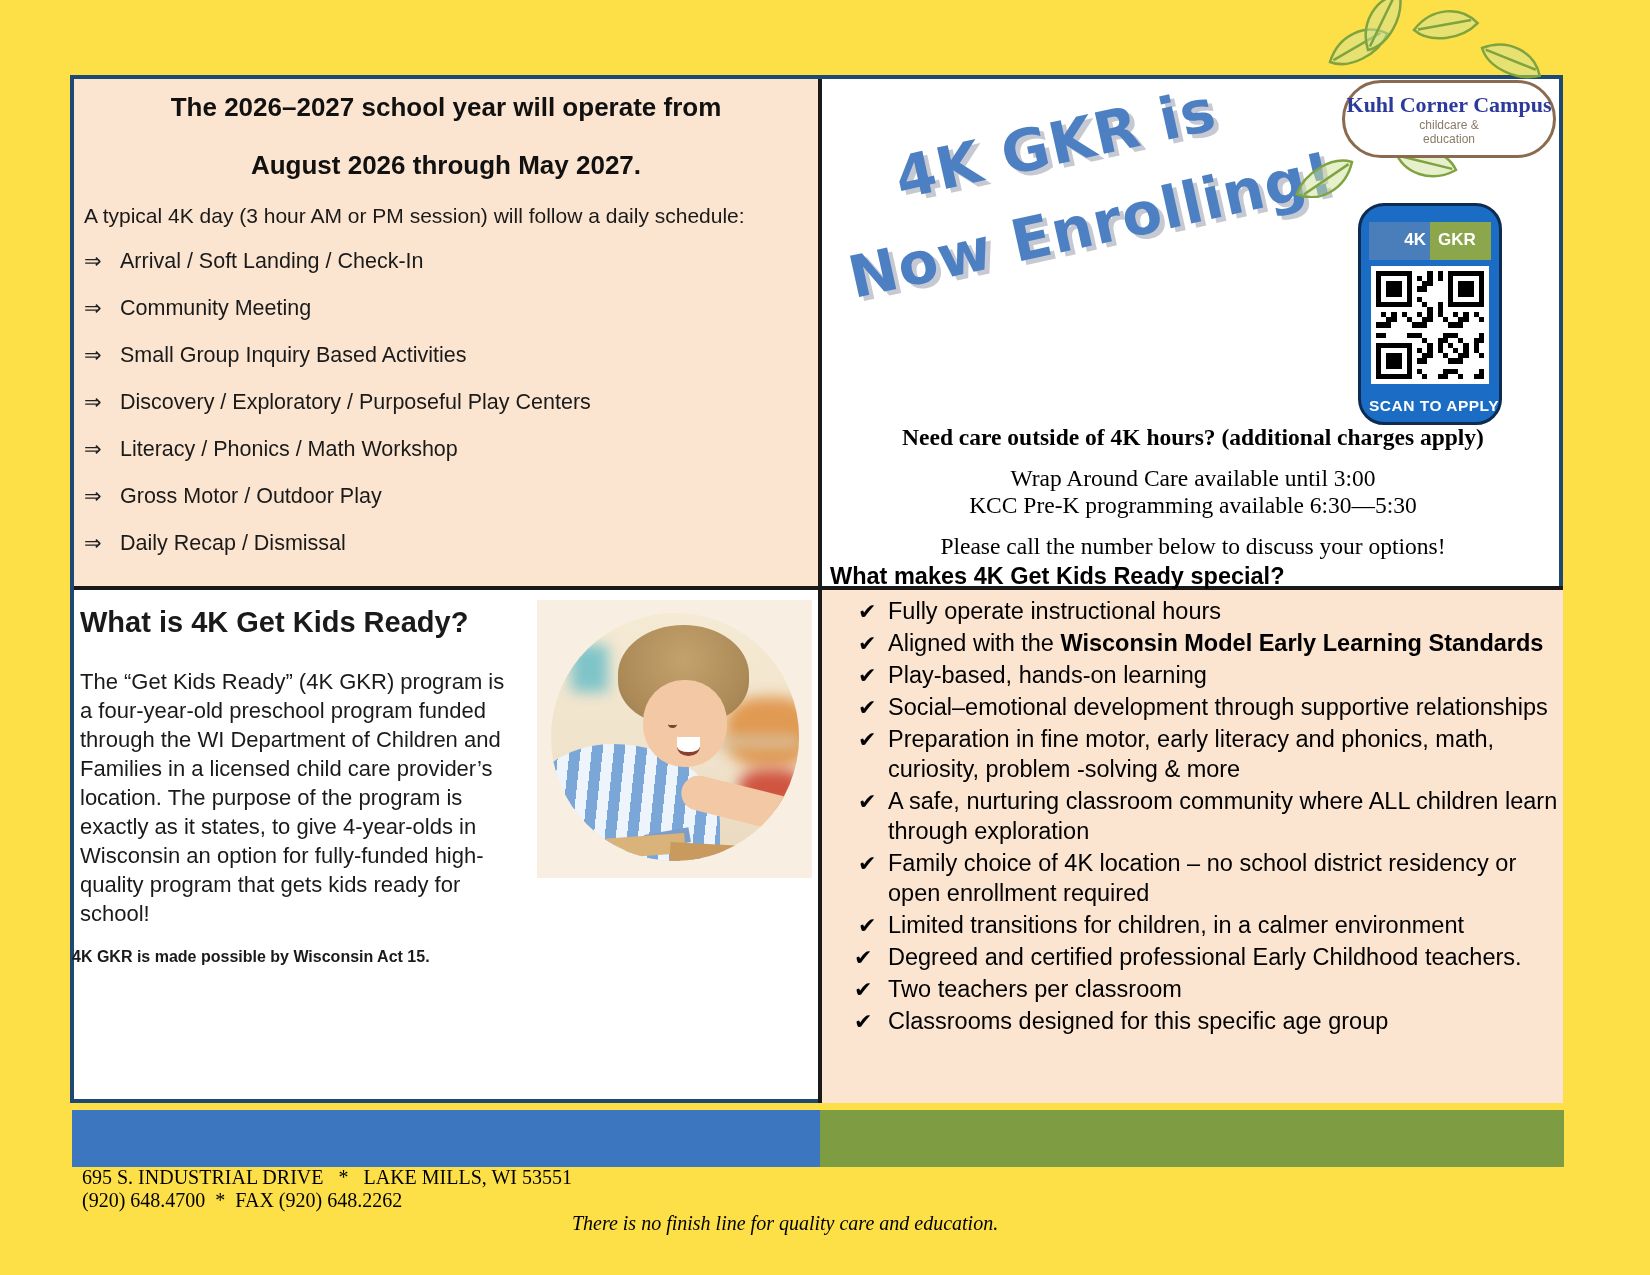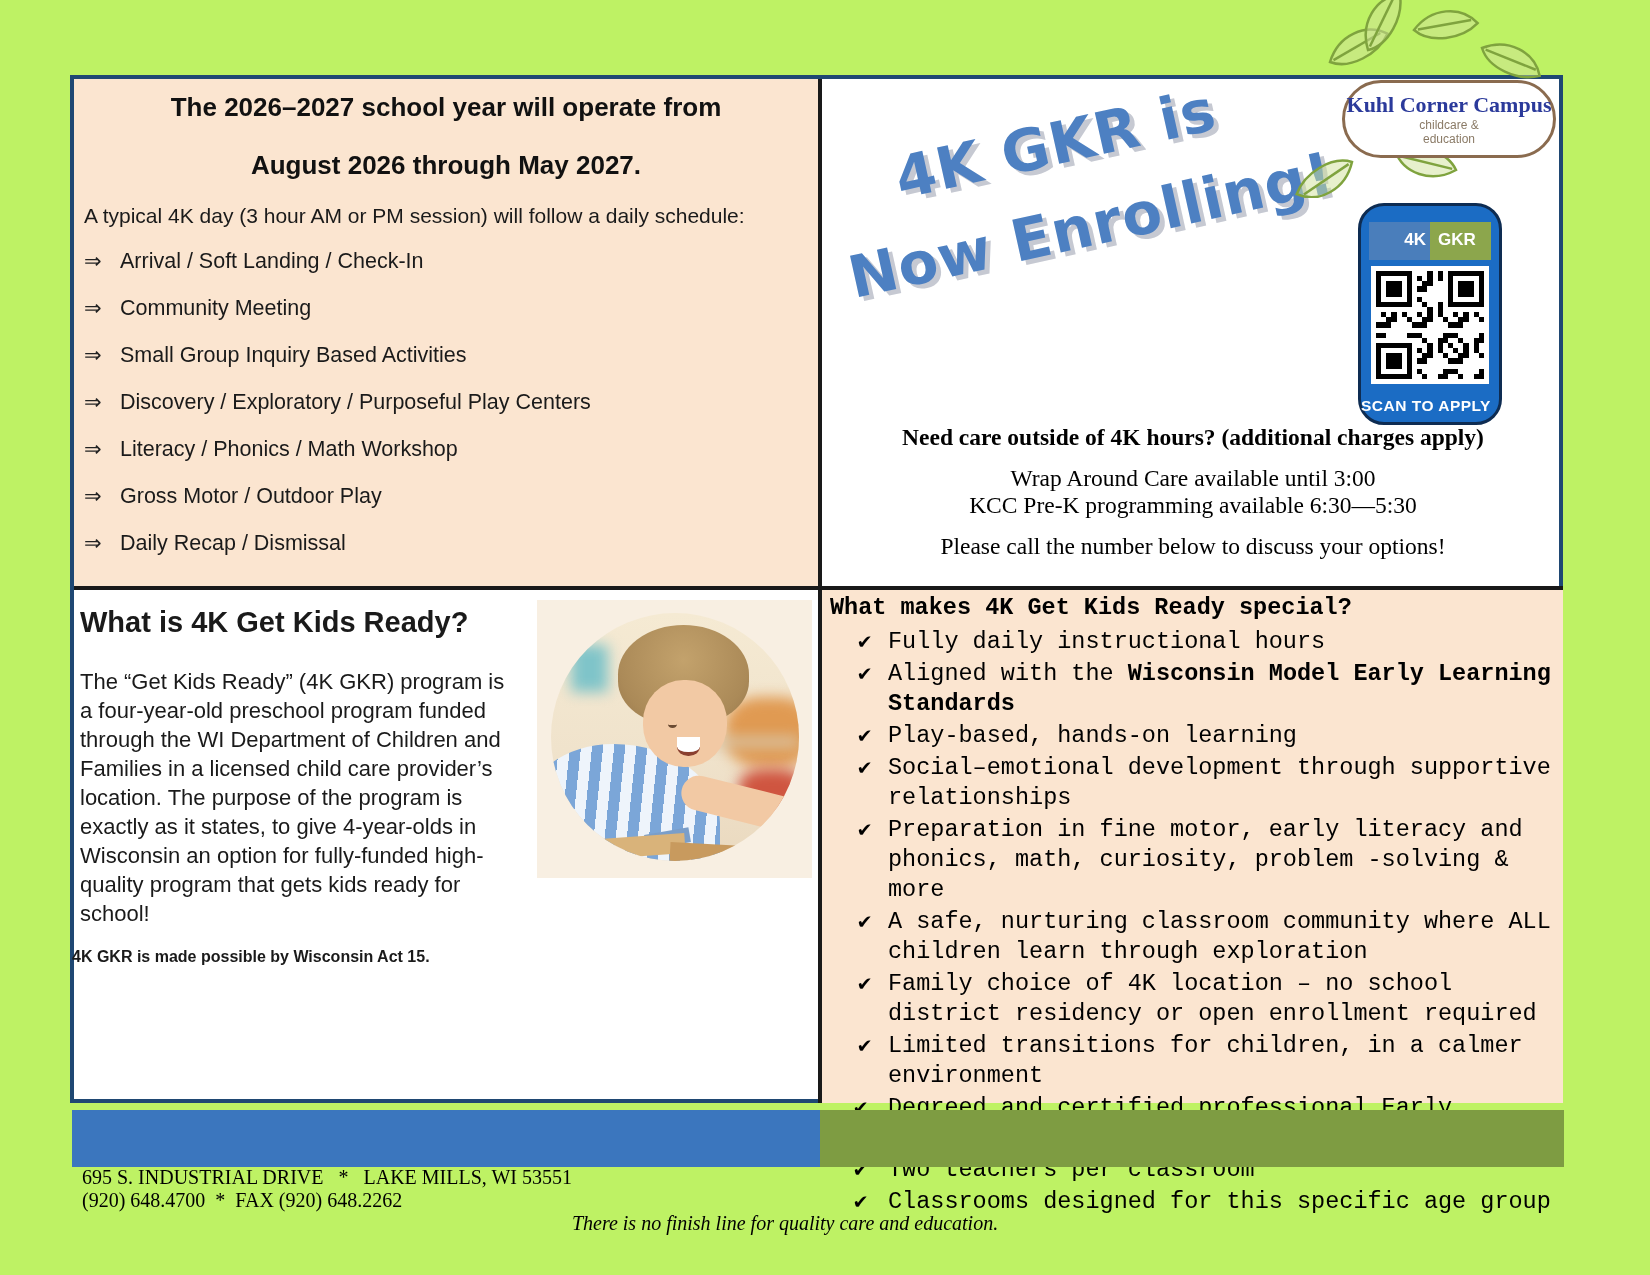--- a/index.html
+++ b/index.html
@@ -1,16 +1,16 @@
 <!DOCTYPE html>
 <html><head>
 <meta charset="utf-8">
 <style>
   html,body{margin:0;padding:0;background:#fff;}
-  .page{position:relative;width:1650px;height:1275px;background:#bef264;overflow:hidden;
+  .page{position:relative;width:1650px;height:1275px;background:#fde047;overflow:hidden;
         font-family:"Liberation Sans",sans-serif;color:#1a1a1a;}
   .abs{position:absolute;}
 
   
   .frame{left:70px;top:75px;width:1493px;height:1028px;border:4px solid #1f4873;
          box-sizing:border-box;background:#fff;}
   .q-tl{left:74px;top:79px;width:744px;height:507px;background:#fbe5d0;}
   .q-br{left:822px;top:590px;width:741px;height:513px;background:#fbe5d0;}
   .v-div{left:818px;top:79px;width:4px;height:1024px;background:#191919;}
   .h-div{left:74px;top:586px;width:1489px;height:4px;background:#191919;}
@@ -46,21 +46,21 @@
   
   .qr-badge{left:1358px;top:203px;width:144px;height:222px;background:#1b6cc4;
             border:3px solid #0e2c52;border-radius:26px;box-sizing:border-box;}
   .qr-strip{position:absolute;left:8px;top:16px;width:122px;height:38px;display:flex;}
   .qr-strip .half{width:50%;height:100%;position:relative;}
   .half-blue{background:#4a7ebb;} .half-green{background:#8ca64c;}
   .qr-4k{position:absolute;right:4px;top:8px;color:#fff;font-weight:bold;font-size:17px;}
   .qr-gkr{position:absolute;left:8px;top:8px;color:#fff;font-weight:bold;font-size:17px;}
   .qr-box{position:absolute;left:10px;top:60px;width:118px;height:118px;background:#fff;}
   .qr-box svg{position:absolute;left:5px;top:5px;}
-  .qr-scan{position:absolute;left:0;bottom:7px;width:100%;text-align:left;color:#fff;
+  .qr-scan{position:absolute;left:0;bottom:7px;width:100%;text-align:right;color:#fff;
            font-weight:bold;font-size:15.5px;letter-spacing:.5px;margin-top:30px;}
 
   
   .bl-wrap{left:80px;top:596px;width:732px;}
   .photo{float:right;width:275px;height:278px;margin:4px 0 12px 16px;background:#f8efe2;position:relative;}
   .photo-circle{position:absolute;left:14px;top:13px;width:248px;height:248px;border-radius:50%;
                 overflow:hidden;background:linear-gradient(180deg,#f5ead3 0%,#f0e3cc 55%,#ead9bf 100%);}
   .blob{position:absolute;filter:blur(7px);}
   .b-teal{left:8%;top:13%;width:15%;height:19%;background:#7fc4c9;}
   .b-orange{right:-6%;top:34%;width:36%;height:28%;background:#e09a52;border-radius:40%;}
@@ -78,21 +78,21 @@
   .arm{position:absolute;left:52%;top:70%;width:52%;height:14%;background:#f2c9a4;
        border-radius:999px;transform:rotate(14deg);}
   .block1{position:absolute;left:20%;top:90%;width:34%;height:8%;background:#d9b37a;transform:rotate(-4deg);}
   .block2{position:absolute;left:48%;top:93%;width:30%;height:8%;background:#c89a5e;transform:rotate(3deg);}
   .block3{position:absolute;left:38%;top:88%;width:18%;height:6%;background:#7a9ec9;transform:rotate(-10deg);}
   .bl-heading{font-weight:bold;font-size:29px;padding-top:10px;margin:0 0 28px 0;}
   .bl-para{font-size:22px;line-height:29px;margin:0;}
   .bl-note{left:72px;top:948px;font-weight:bold;font-size:16px;}
 
   
-  .br-wrap{left:830px;top:592px;width:728px;font-family:Liberation Mono, monospace;color:#000;}
+  .br-wrap{left:830px;top:561px;width:728px;font-family:Liberation Sans, sans-serif;color:#000;}
   .br-heading{font-weight:bold;font-size:23.5px;margin:2px 0 6px 0;}
   .checklist{list-style:none;margin:0;padding:0;}
   .checklist li{position:relative;padding-left:58px;font-size:23.5px;line-height:30px;margin-bottom:2px;}
   .check{position:absolute;left:28px;top:1px;font-size:22px;color:#000;}
   .li-flush{padding-left:46px;} .li-flush .check{left:24px;}
 
   
   .bar-blue{left:72px;top:1110px;width:748px;height:57px;background:#3b76be;}
   .bar-green{left:820px;top:1110px;width:744px;height:57px;background:#7e9c42;}
   .addr{left:82px;top:1166px;font-family:"Liberation Serif",serif;font-size:20px;line-height:23px;
@@ -302,21 +302,21 @@
       </div>
     </div>
     <h2 class="bl-heading">What is 4K Get Kids Ready?</h2>
     <p class="bl-para">The “Get Kids Ready” (4K GKR) program is a four-year-old preschool program funded through the WI Department of Children and Families in a licensed child care provider’s location.  The purpose of the program is exactly as it states, to give 4-year-olds in Wisconsin an option for fully-funded high-quality program that gets kids ready for school!</p>
   </div>
   <div class="abs bl-note">4K GKR is made possible by Wisconsin Act 15.</div>
 
   <div class="abs br-wrap">
     <div class="br-heading">What makes 4K Get Kids Ready special?</div>
     <ul class="checklist">
-      <li><span class="check">✔</span><span>Fully daily instructional hours</span></li>
+      <li><span class="check">✔</span><span>Fully operate instructional hours</span></li>
       <li><span class="check">✔</span><span>Aligned with the </span><b>Wisconsin Model Early Learning Standards</b></li>
       <li><span class="check">✔</span><span>Play-based, hands-on learning</span></li>
       <li><span class="check">✔</span><span>Social–emotional development through supportive relationships</span></li>
       <li><span class="check">✔</span><span>Preparation in fine motor, early literacy and phonics, math, curiosity, problem -solving &amp; more</span></li>
       <li><span class="check">✔</span><span>A safe, nurturing classroom community where ALL children learn through exploration</span></li>
       <li><span class="check">✔</span><span>Family choice of 4K location – no school district residency or open enrollment required</span></li>
       <li><span class="check">✔</span><span>Limited transitions for children, in a calmer environment</span></li>
       <li class="li-flush"><span class="check">✔</span><span>Degreed and certified professional Early Childhood teachers.</span></li>
       <li class="li-flush"><span class="check">✔</span><span>Two teachers per classroom</span></li>
       <li class="li-flush"><span class="check">✔</span><span>Classrooms designed for this specific age group</span></li>

